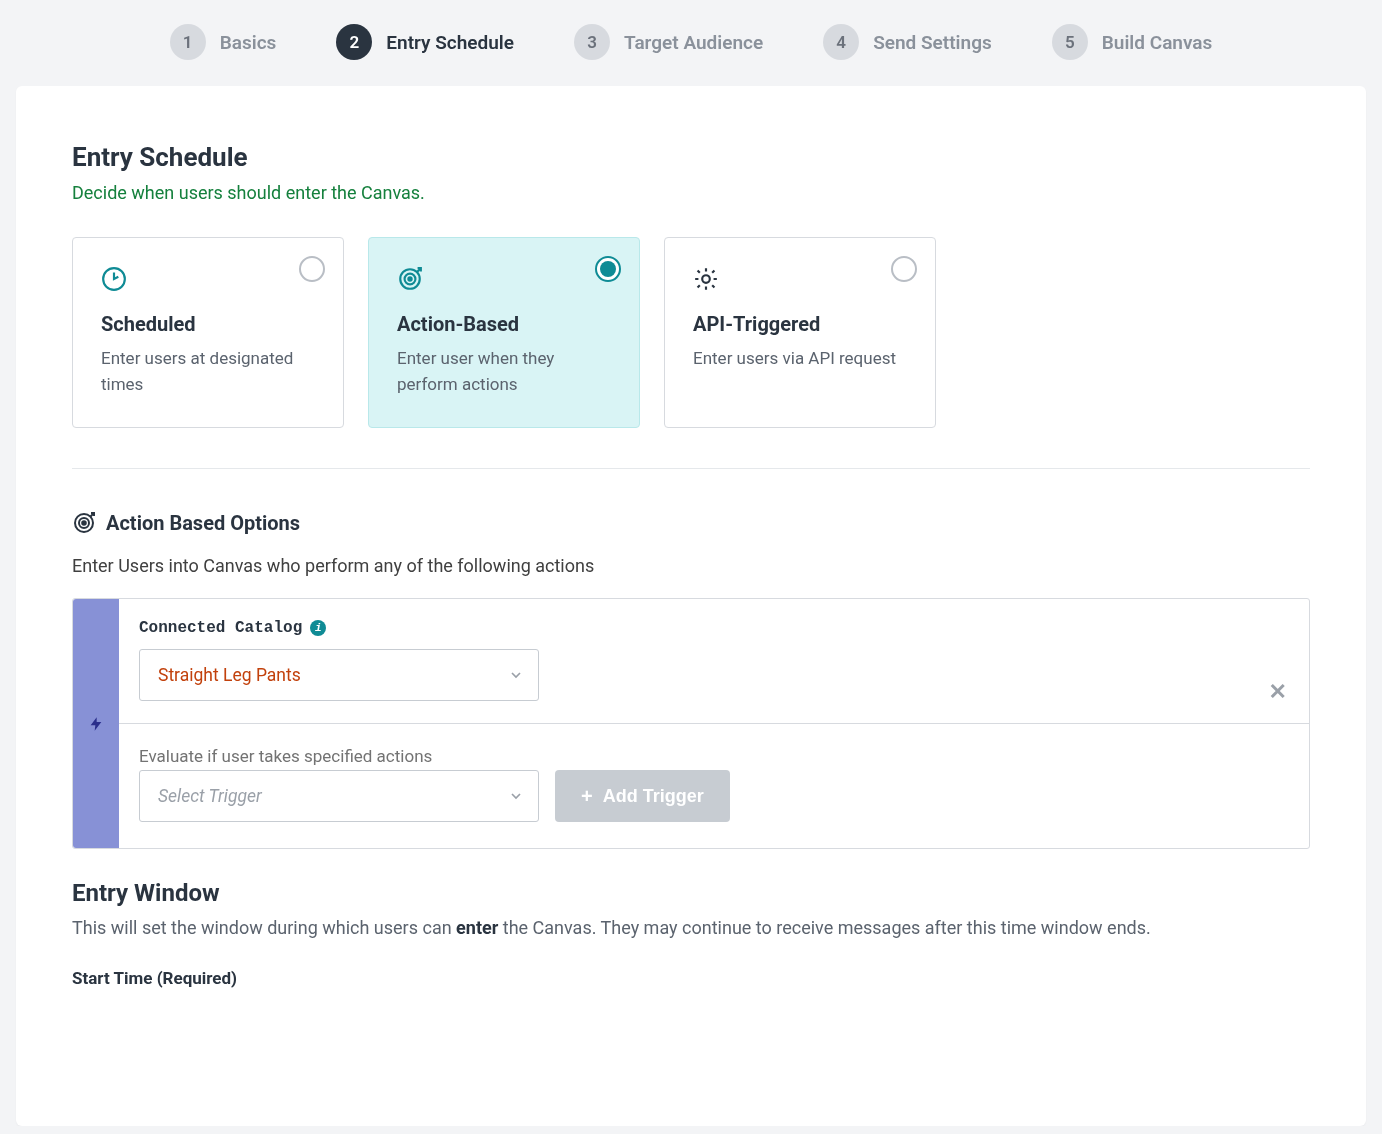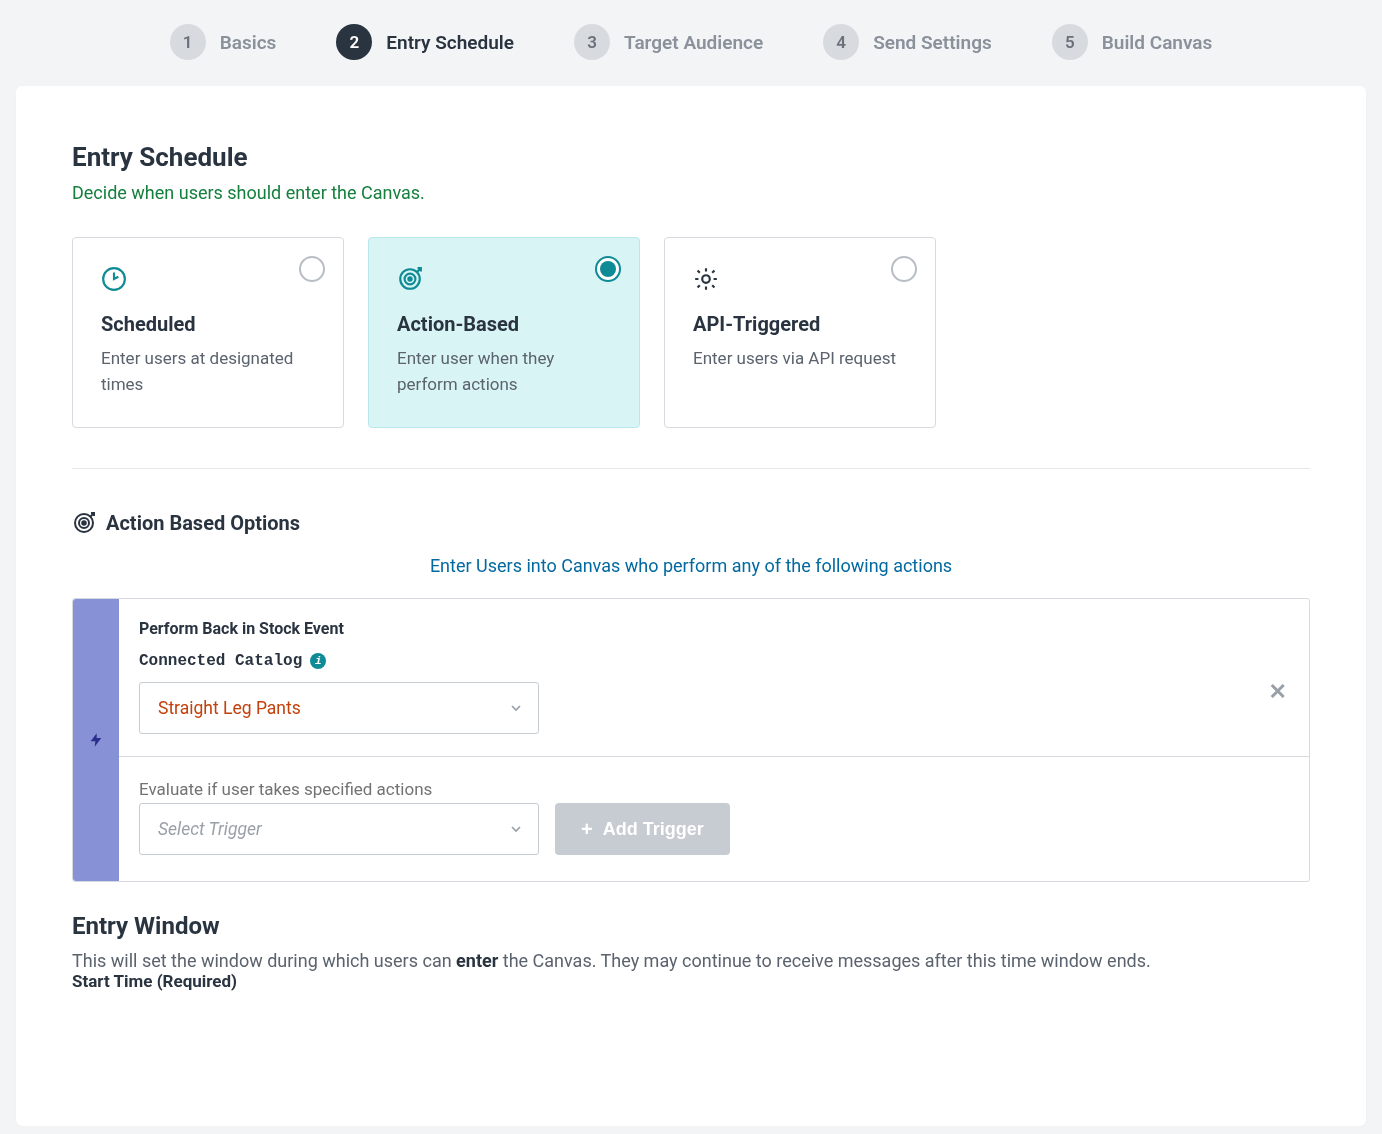--- a/index.html
+++ b/index.html
@@ -130,23 +130,22 @@
     display: flex;
     align-items: center;
     gap: 10px;
     font-size: 20px;
     font-weight: 700;
     color: #2a3440;
     margin-bottom: 20px;
   }
   .opts-sub {
     font-size: 18px;
-    color: #0369a1;
+    color: #404040;
     margin-bottom: 22px;
-    text-align: center;
   }
 
   .trigger-box {
     display: flex;
     border: 1px solid #d7dadf;
     border-radius: 3px;
     margin-bottom: 30px;
   }
   .trigger-rail {
     width: 46px;
@@ -242,20 +241,21 @@
 
   .entry-window-title {
     font-size: 24px;
     font-weight: 700;
     color: #2a3440;
     margin-bottom: 10px;
   }
   .entry-window-desc {
     font-size: 18px;
     color: #5b636e;
+    margin-bottom: 30px;
   }
   .entry-window-desc b { font-weight: 700; color: #2a3440; }
   .start-time-label {
     font-size: 17px;
     font-weight: 700;
     color: #2a3440;
   }
 </style>
 </head>
 <body>
@@ -340,21 +340,20 @@
   <p class="opts-sub">Enter Users into Canvas who perform any of the following actions</p>
 
   <div class="trigger-box">
     <div class="trigger-rail">
       <svg width="16" height="22" viewBox="0 0 24 24" fill="#2b2f8c">
         <path d="M13 2 L4 14 L11 14 L10 22 L20 9 L13 9 Z"></path>
       </svg>
     </div>
     <div class="trigger-body">
       <div class="trigger-top">
-        <div class="trigger-title">Perform Back in Stock Event</div>
         <div class="trigger-label">
           <span>Connected Catalog</span>
           <span class="info-dot">i</span>
         </div>
         <div class="select">
           <span>Straight Leg Pants</span>
           <svg class="chev" width="16" height="16" viewBox="0 0 24 24" fill="none" stroke="currentColor" stroke-width="2.5">
               <polyline points="6 9 12 15 18 9"></polyline>
             </svg>
         </div>

